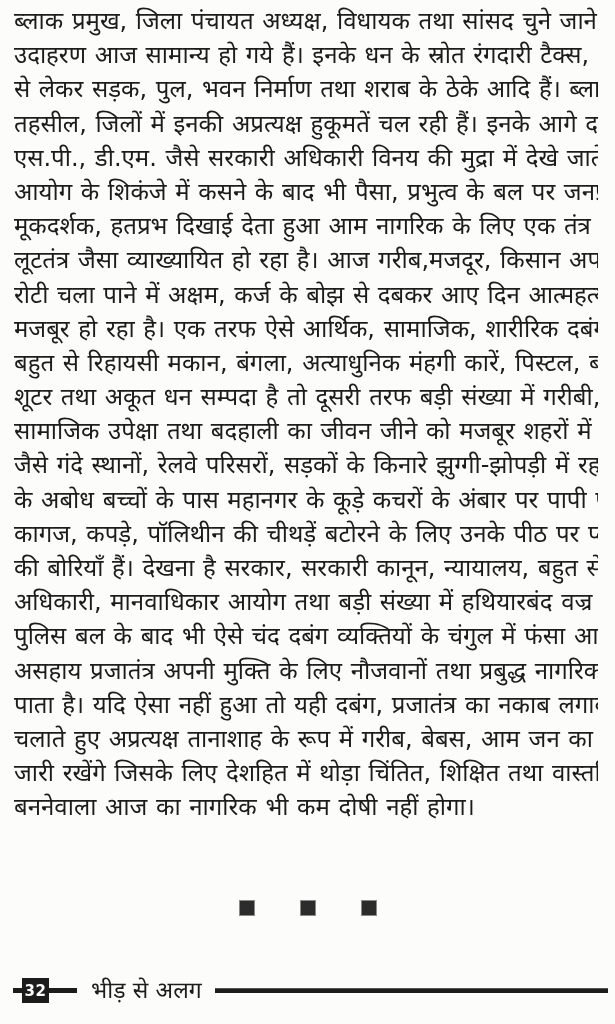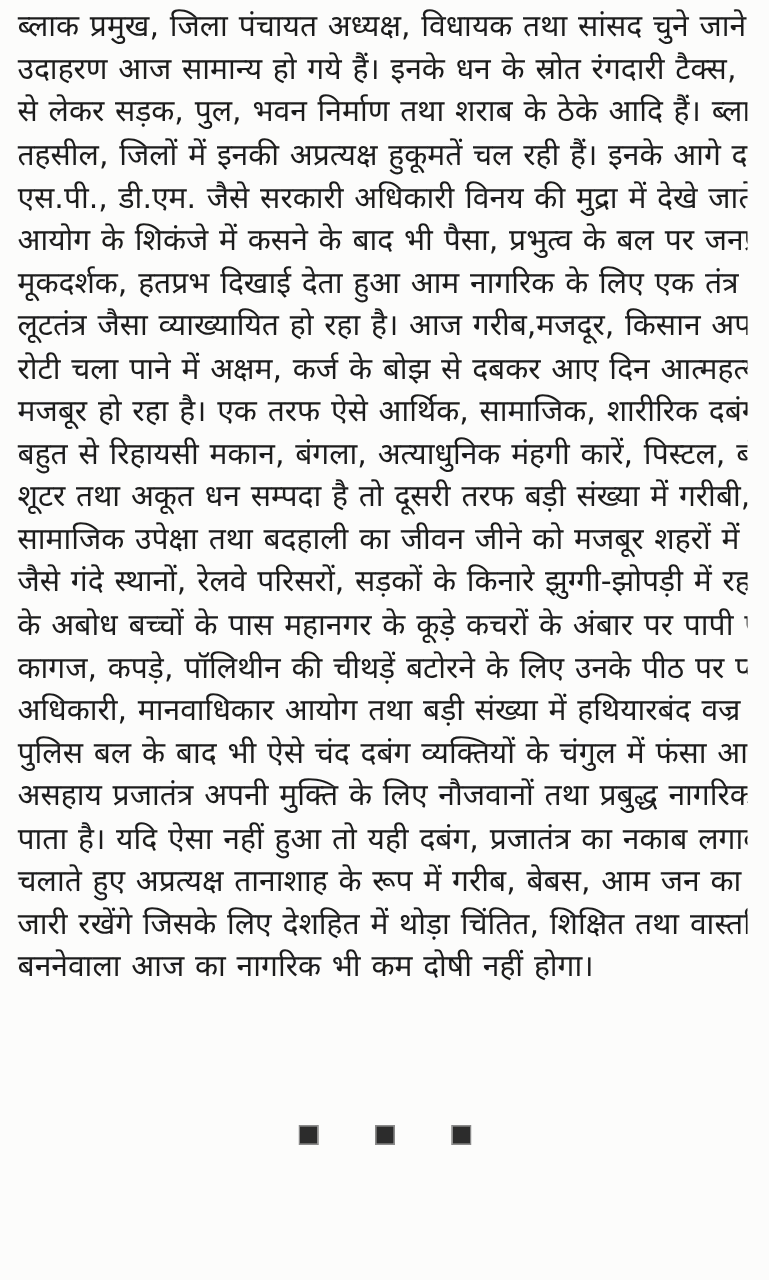--- a/index.html
+++ b/index.html
@@ -112,29 +112,37 @@
     <div class="text-line">मूकदर्शक, हतप्रभ दिखाई देता हुआ आम नागरिक के लिए एक तंत्र के रूप में</div>
     <div class="text-line">लूटतंत्र जैसा व्याख्यायित हो रहा है। आज गरीब,मजदूर, किसान अपनी रोजी</div>
     <div class="text-line">रोटी चला पाने में अक्षम, कर्ज के बोझ से दबकर आए दिन आत्महत्या के लिए</div>
     <div class="text-line">मजबूर हो रहा है। एक तरफ ऐसे आर्थिक, सामाजिक, शारीरिक दबंगों के पास</div>
     <div class="text-line">बहुत से रिहायसी मकान, बंगला, अत्याधुनिक मंहगी कारें, पिस्टल, बंदूक,</div>
     <div class="text-line">शूटर तथा अकूत धन सम्पदा है तो दूसरी तरफ बड़ी संख्या में गरीबी, बेबसी,</div>
     <div class="text-line">सामाजिक उपेक्षा तथा बदहाली का जीवन जीने को मजबूर शहरों में सूअरगाह</div>
     <div class="text-line">जैसे गंदे स्थानों, रेलवे परिसरों, सड़कों के किनारे झुग्गी-झोपड़ी में रहने वालों</div>
     <div class="text-line">के अबोध बच्चों के पास महानगर के कूड़े कचरों के अंबार पर पापी पेट के लिए</div>
     <div class="text-line">कागज, कपड़े, पॉलिथीन की चीथड़ें बटोरने के लिए उनके पीठ पर प्लास्टिक</div>
+    <div class="text-line">की बोरियाँ हैं। देखना है सरकार, सरकारी कानून, न्यायालय, बहुत से</div>
     <div class="text-line">अधिकारी, मानवाधिकार आयोग तथा बड़ी संख्या में हथियारबंद वज्र वाहनयुक्त</div>
     <div class="text-line">पुलिस बल के बाद भी ऐसे चंद दबंग व्यक्तियों के चंगुल में फंसा आज का</div>
     <div class="text-line">असहाय प्रजातंत्र अपनी मुक्ति के लिए नौजवानों तथा प्रबुद्ध नागरिकों को जगा</div>
     <div class="text-line">पाता है। यदि ऐसा नहीं हुआ तो यही दबंग, प्रजातंत्र का नकाब लगाकर एक तंत्र</div>
     <div class="text-line">चलाते हुए अप्रत्यक्ष तानाशाह के रूप में गरीब, बेबस, आम जन का शोषण</div>
     <div class="text-line">जारी रखेंगे जिसके लिए देशहित में थोड़ा चिंतित, शिक्षित तथा वास्तविक सभ्य</div>
     <div class="text-line last-line">बननेवाला आज का नागरिक भी कम दोषी नहीं होगा।</div>
   </div>
 
   <div class="divider">
     <span class="sq"></span>
     <span class="sq"></span>
     <span class="sq"></span>
   </div>
 
+  <div class="footer">
+    <span class="rule-pre"></span>
+    <span class="page-num-box">32</span>
+    <span class="rule-post"></span>
+    <span class="running-title">भीड़ से अलग</span>
+    <span class="rule-long"></span>
+  </div>
 
 </div>
 
 </body></html>

